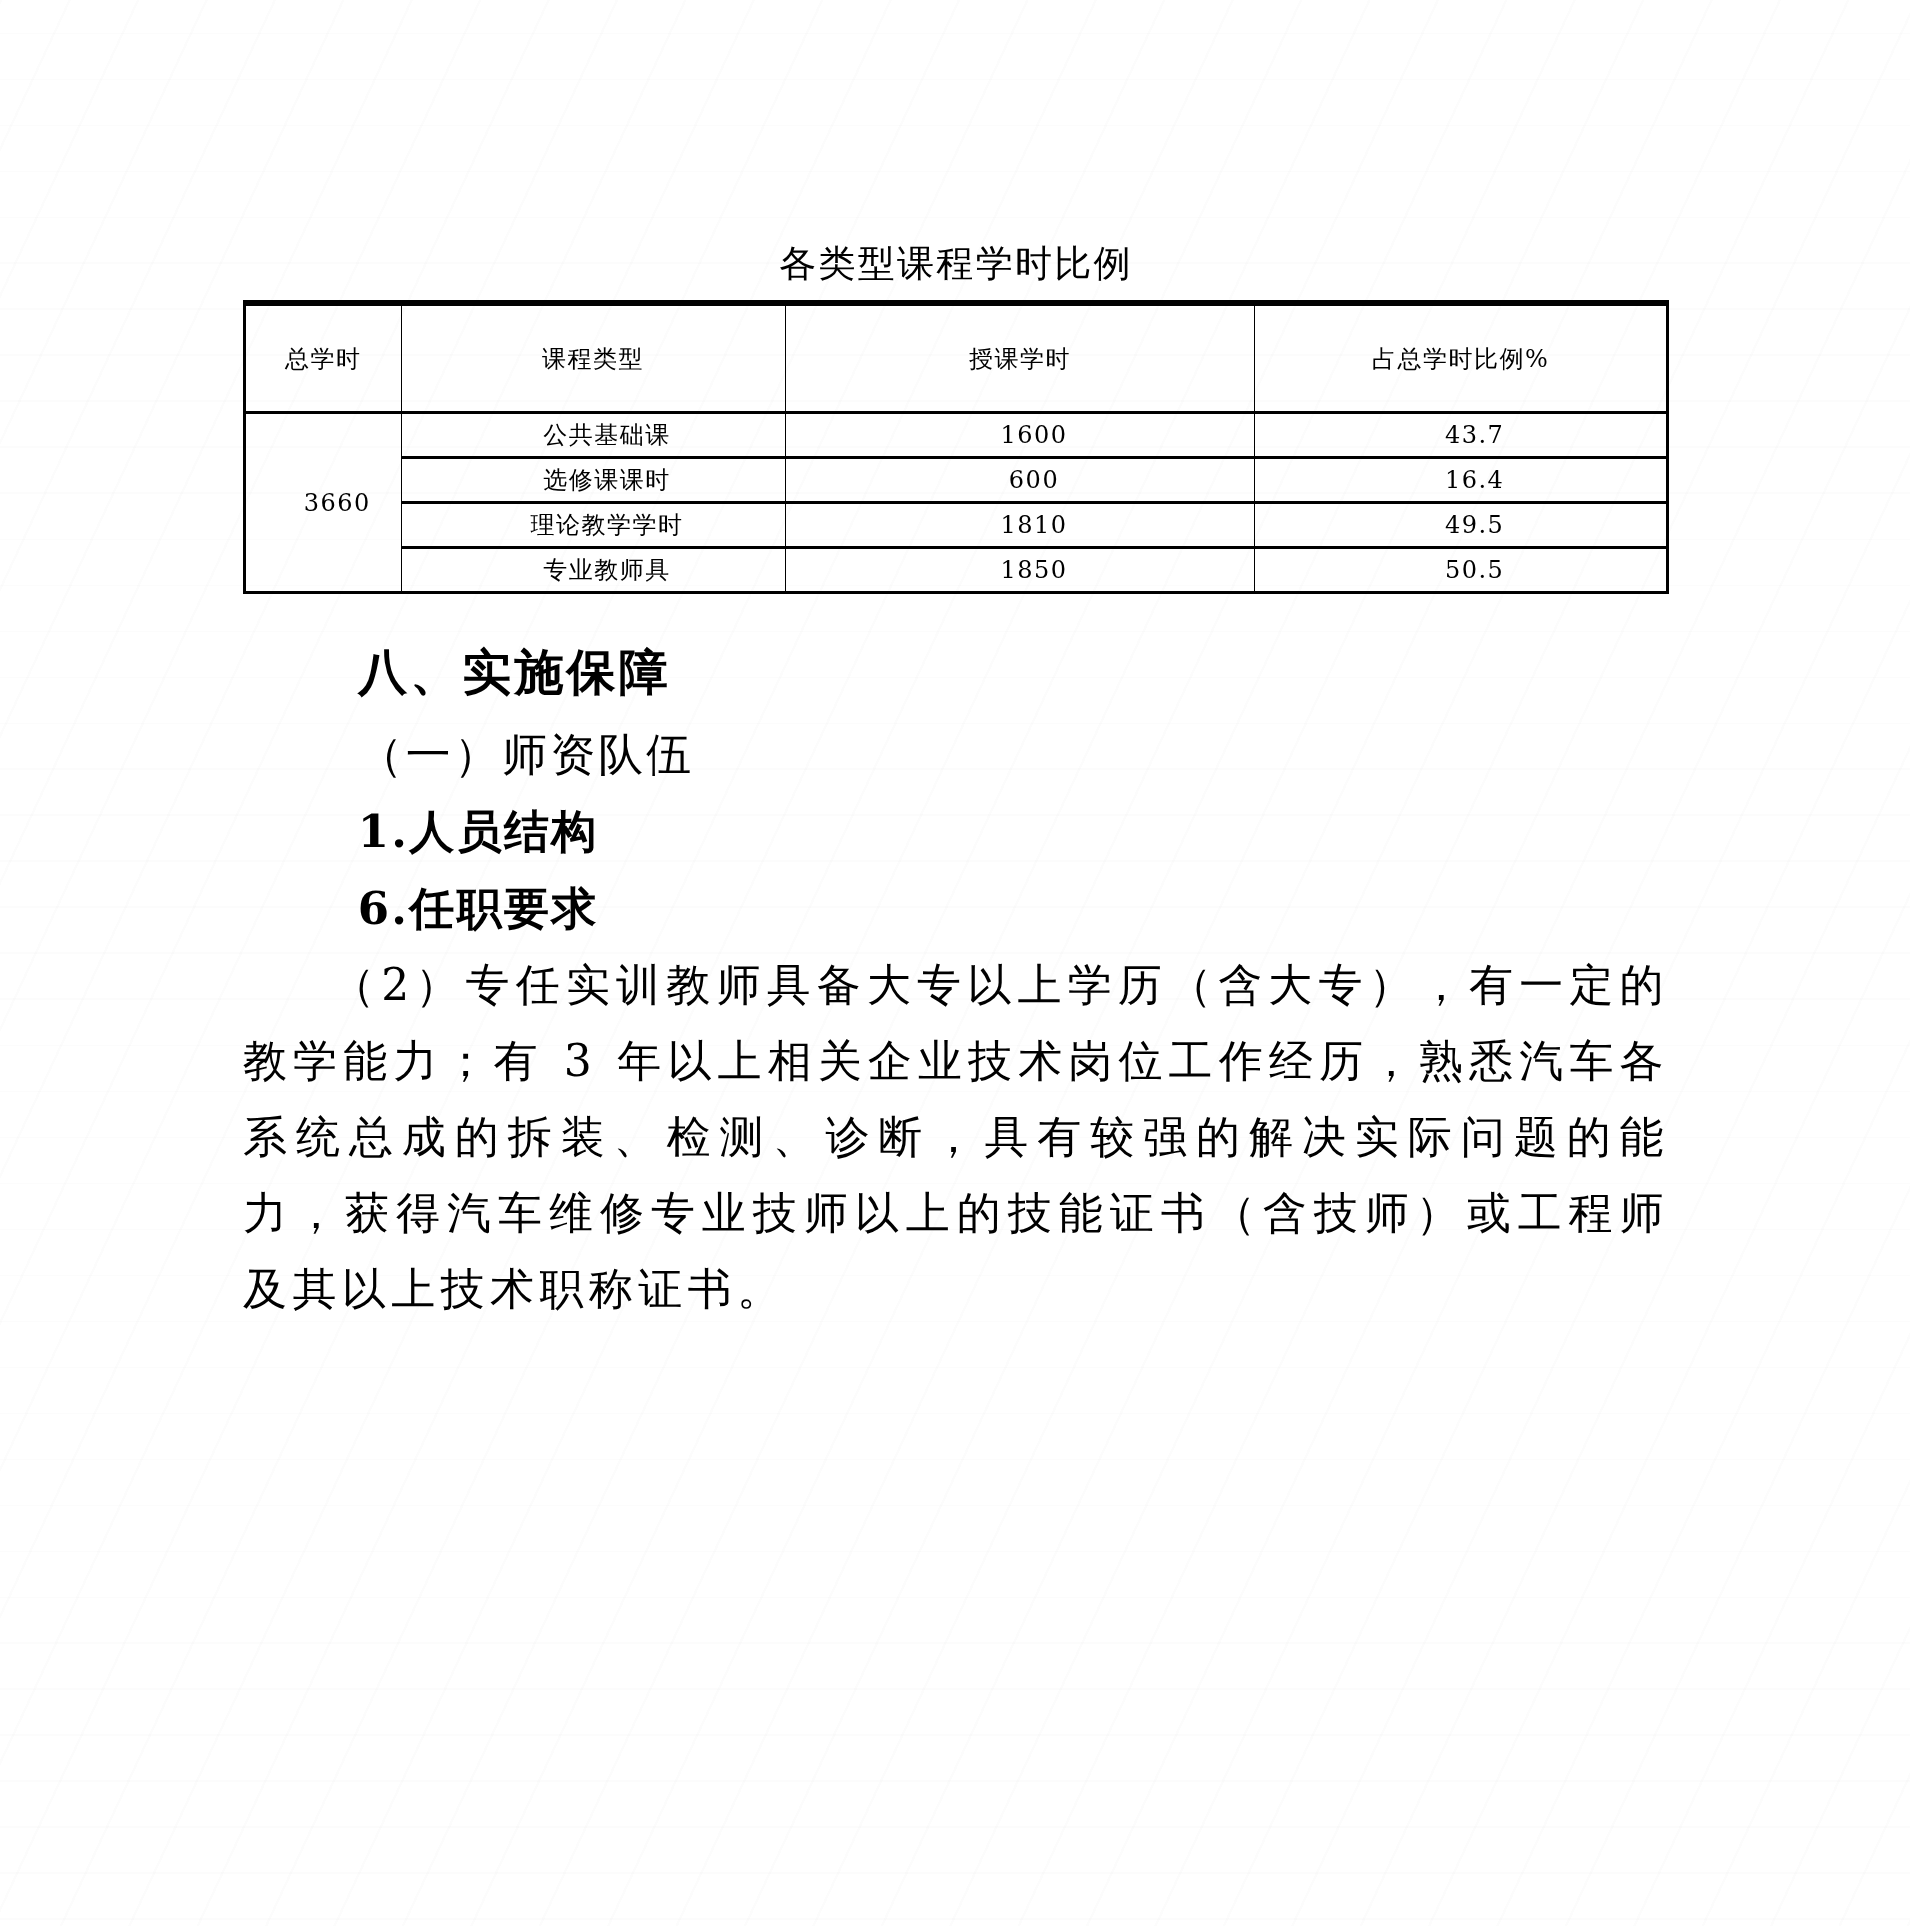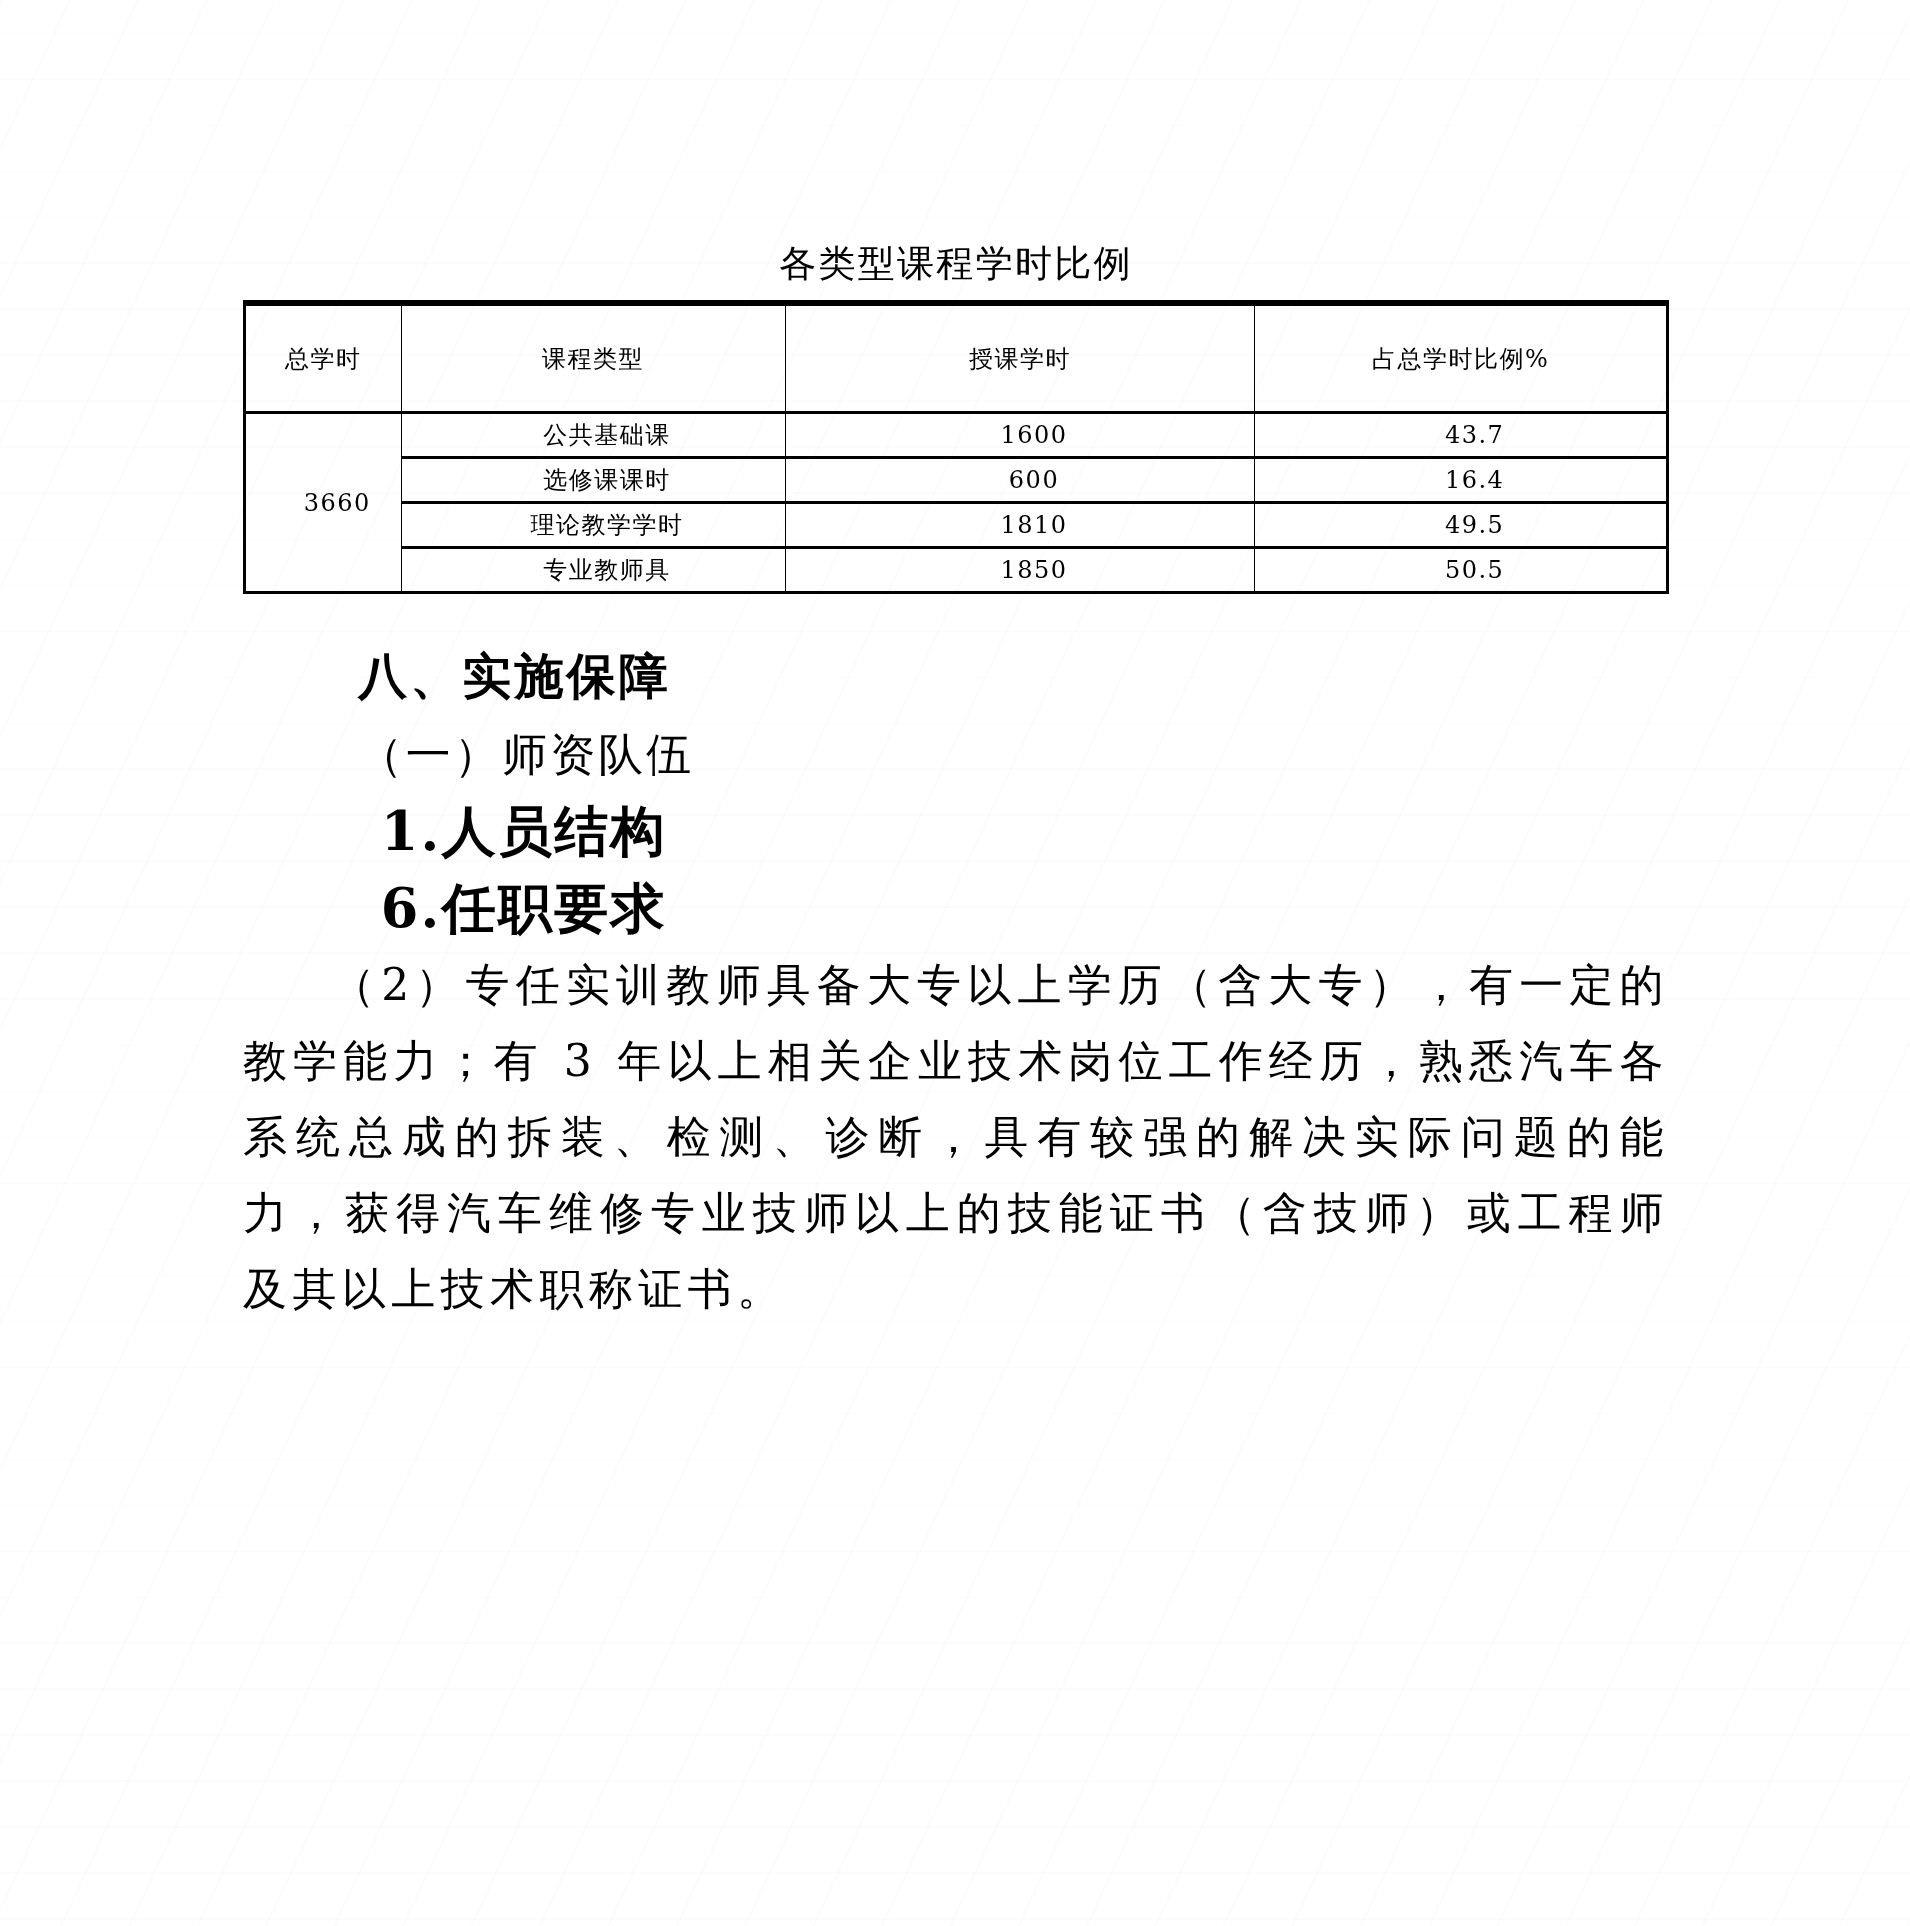--- a/index.html
+++ b/index.html
@@ -50,31 +50,31 @@
   }
   table.hours { border: 3.9px solid #000; border-top-width: 6.2px; }
   table.hours thead th { height: 105px; border-bottom-width: 3.9px; }
   table.hours tbody td { height: 42px; border-top-width: 3.1px; border-bottom-width: 3.1px; padding-left: 28px; }
   .h1 {
     margin-top: 43px;
     font-size: 49px;
     font-weight: bold;
     line-height: 79px;
     text-indent: 2.35em;
-    font-family: Liberation Sans, sans-serif;
+    font-family: Liberation Mono, monospace;
     letter-spacing: 3.1px;
   }
   .h2 {
     font-size: 45px;
     line-height: 77px;
     text-indent: 2.55em;
     letter-spacing: 3.1px;
   }
   .h3 {
-    font-size: 54px;
+    font-size: 45px;
     font-weight: bold;
     line-height: 77px;
     text-indent: 2.55em;
     letter-spacing: 2.3px;
   }
   .para {
     margin: 0;
     font-size: 44px;
     line-height: 76px;
     text-indent: 2em;

